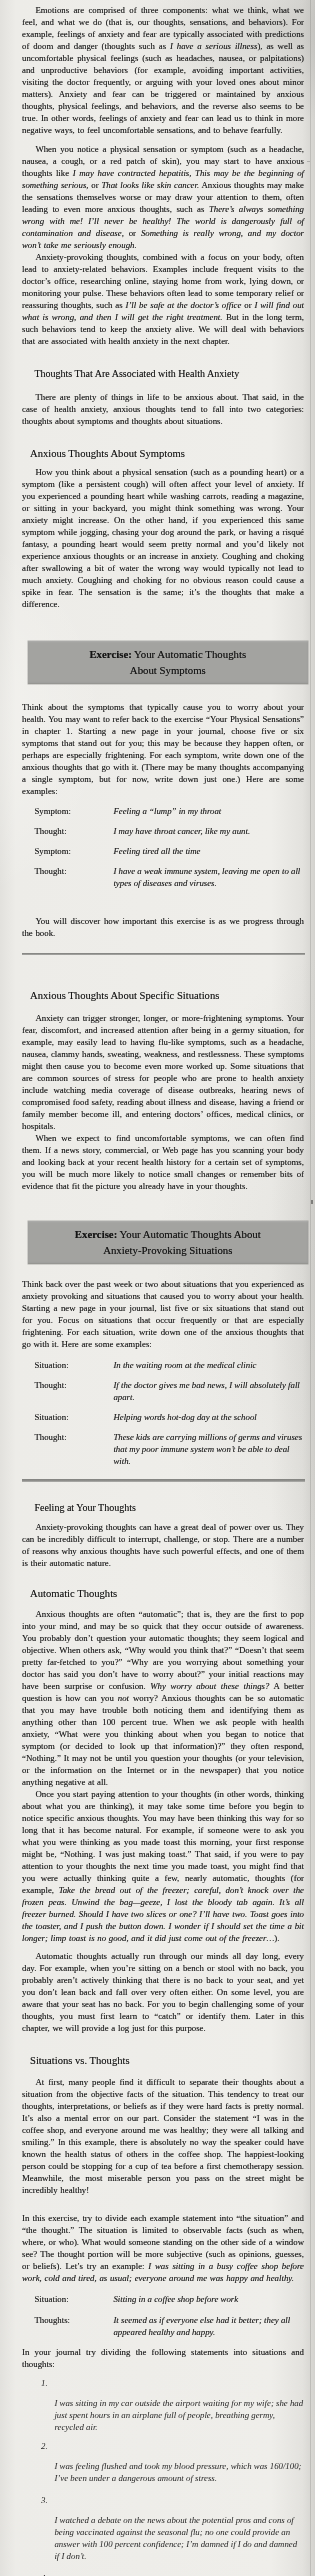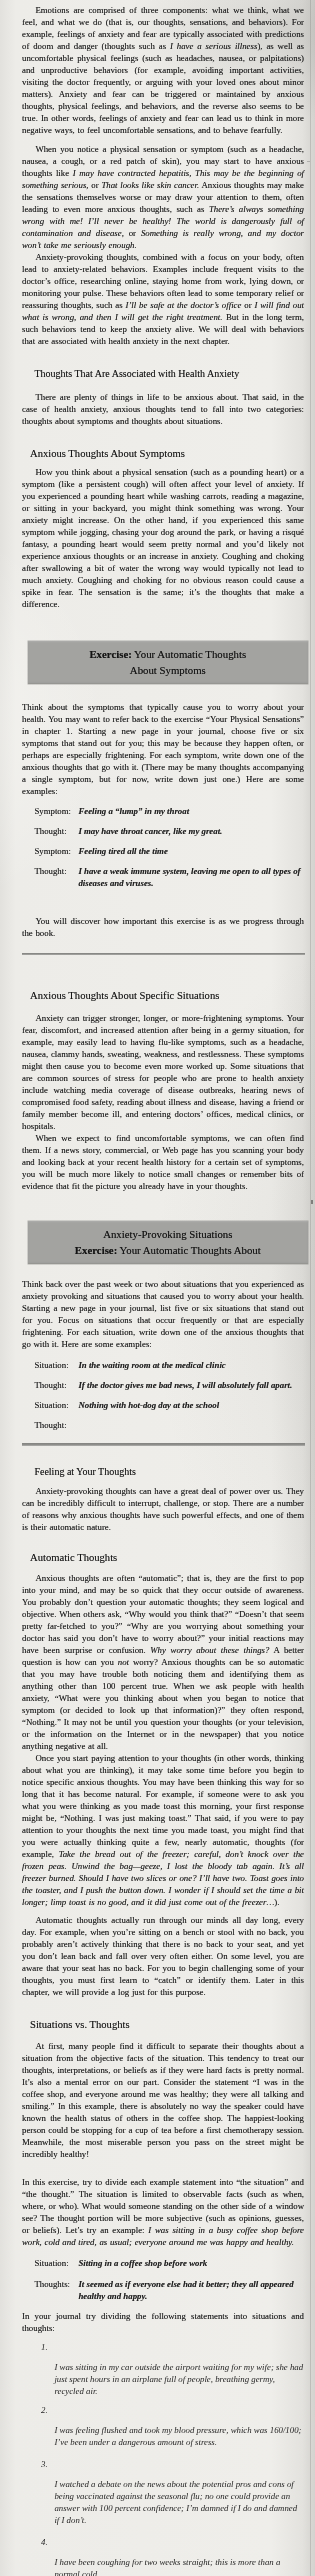--- a/index.html
+++ b/index.html
@@ -44,23 +44,23 @@
     margin-left:6px;margin-right:-3.6px;
     padding:5.2px 15.5px 6.2px;
     font-size:10.8px;line-height:16px;color:#141414;
     text-shadow:0 0 0.2px rgba(20,20,20,.6);
   }
   .exercise b{font-weight:bold;}
   .rule{
     height:2.6px;margin-right:-1px;
     background:linear-gradient(180deg,#82827f 0%,#8f8f8c 55%,#b2b2af 100%);
   }
-  .pair{display:flex;margin:8.2px 0 0 12.4px;font-size:8.8px;line-height:12px;}
+  .pair{display:flex;margin:8.2px 0 0 12.4px;font-size:8.8px;line-height:12px;gap:35px;}
   .pair .pl{flex:none;width:44px;color:#1e1e1e;text-shadow:0 0 0.2px rgba(40,40,40,.55);}
-  .pair .pv{font-style:italic;color:#222;flex:1;text-shadow:0 0 0.2px rgba(40,40,40,.5);font-weight:bold;}
+  .pair .pv{font-style:italic;color:#222;flex:1;text-shadow:0 0 0.2px rgba(40,40,40,.5);}
   .numitem{display:flex;margin:7.2px 0 0 19px;font-size:8.8px;line-height:12px;font-style:italic;}
   .numitem .num{flex:none;width:13.4px;}
   .numitem .nt{flex:1;margin-top:20px;}
 </style>
 </head>
 <body>
 
 <div class="page">
   <div class="speck" style="top:1200px;right:2.1px;width:1.5px;height:4.1px;"></div>
   <div class="speck" style="top:161px;right:5.2px;width:3.1px;height:1px;opacity:.5;"></div>
@@ -85,61 +85,62 @@
     </div>
 
     <p class="body" style="margin-top:16.5px"><span>Think about the symptoms that typically cause you to worry about your health. You may want to refer back to the exercise “Your Physical Sensations” in chapter 1. Starting a new page in your journal, choose five or six symptoms that stand out for you; this may be because they happen often, or perhaps are especially frightening. For each symptom, write down one of the anxious thoughts that go with it. (There may be many thoughts accompanying a single symptom, but for now, write down just one.) Here are some examples:</span></p>
 
     <div class="pair">
       <span class="pl">Symptom:</span>
       <span class="pv">Feeling a “lump” in my throat</span>
     </div>
     <div class="pair">
       <span class="pl">Thought:</span>
-      <span class="pv">I may have throat cancer, like my great.</span>
+      <span class="pv">I may have throat cancer, like my aunt.</span>
     </div>
     <div class="pair">
       <span class="pl">Symptom:</span>
       <span class="pv">Feeling tired all the time</span>
     </div>
     <div class="pair">
       <span class="pl">Thought:</span>
       <span class="pv">I have a weak immune system, leaving me open to all types of diseases and viruses.</span>
     </div>
 
     <p class="body indent" style="margin-top:26px"><span>You will discover how important this exercise is as we progress through the book.</span></p>
 
     <div class="rule" style="margin-top:13.4px"></div>
 
     <h2 class="bk" style="margin-top:34px">Anxious Thoughts About Specific Situations</h2>
 
     <p class="body indent" style="margin-top:8.2px"><span>Anxiety can trigger stronger, longer, or more-frightening symptoms. Your fear, discomfort, and increased attention after being in a germy situation, for example, may easily lead to having flu-like symptoms, such as a headache, nausea, clammy hands, sweating, weakness, and restlessness. These symptoms might then cause you to become even more worked up. Some situations that are common sources of stress for people who are prone to health anxiety include watching media coverage of disease outbreaks, hearing news of compromised food safety, reading about illness and disease, having a friend or family member become ill, and entering doctors’ offices, medical clinics, or hospitals.</span></p>
     <p class="body indent"><span>When we expect to find uncomfortable symptoms, we can often find them. If a news story, commercial, or Web page has you scanning your body and looking back at your recent health history for a certain set of symptoms, you will be much more likely to notice small changes or remember bits of evidence that fit the picture you already have in your thoughts.</span></p>
 
     <div class="exercise" style="margin-top:29px">
+      <div><b>Exercise:</b><span> Your Automatic Thoughts About</span></div>
       <div>Anxiety-Provoking Situations</div>
-      <div><b>Exercise:</b><span> Your Automatic Thoughts About</span></div>
     </div>
 
     <p class="body" style="margin-top:14.4px"><span>Think back over the past week or two about situations that you experienced as anxiety provoking and situations that caused you to worry about your health. Starting a new page in your journal, list five or six situations that stand out for you. Focus on situations that occur frequently or that are especially frightening. For each situation, write down one of the anxious thoughts that go with it. Here are some examples:</span></p>
 
     <div class="pair">
       <span class="pl">Situation:</span>
       <span class="pv">In the waiting room at the medical clinic</span>
     </div>
     <div class="pair">
       <span class="pl">Thought:</span>
       <span class="pv">If the doctor gives me bad news, I will absolutely fall apart.</span>
     </div>
     <div class="pair">
       <span class="pl">Situation:</span>
-      <span class="pv">Nothing with hot-dog day at the school</span>
+      <span class="pv">Helping words hot-dog day at the school</span>
     </div>
     <div class="pair">
       <span class="pl">Thought:</span>
+      <span class="pv">These kids are carrying millions of germs and viruses that my poor immune system won’t be able to deal with.</span>
     </div>
 
 
     <div class="rule" style="margin-top:12.4px"></div>
 
     <h1 class="bk" style="margin-top:15.5px">Feeling at Your Thoughts</h1>
 
     <p class="body indent" style="margin-top:4.1px"><span>Anxiety-provoking thoughts can have a great deal of power over us. They can be incredibly difficult to interrupt, challenge, or stop. There are a number of reasons why anxious thoughts have such powerful effects, and one of them is their automatic nature.</span></p>
 
     <h2 class="bk" style="margin-top:18.5px">Automatic Thoughts</h2>

